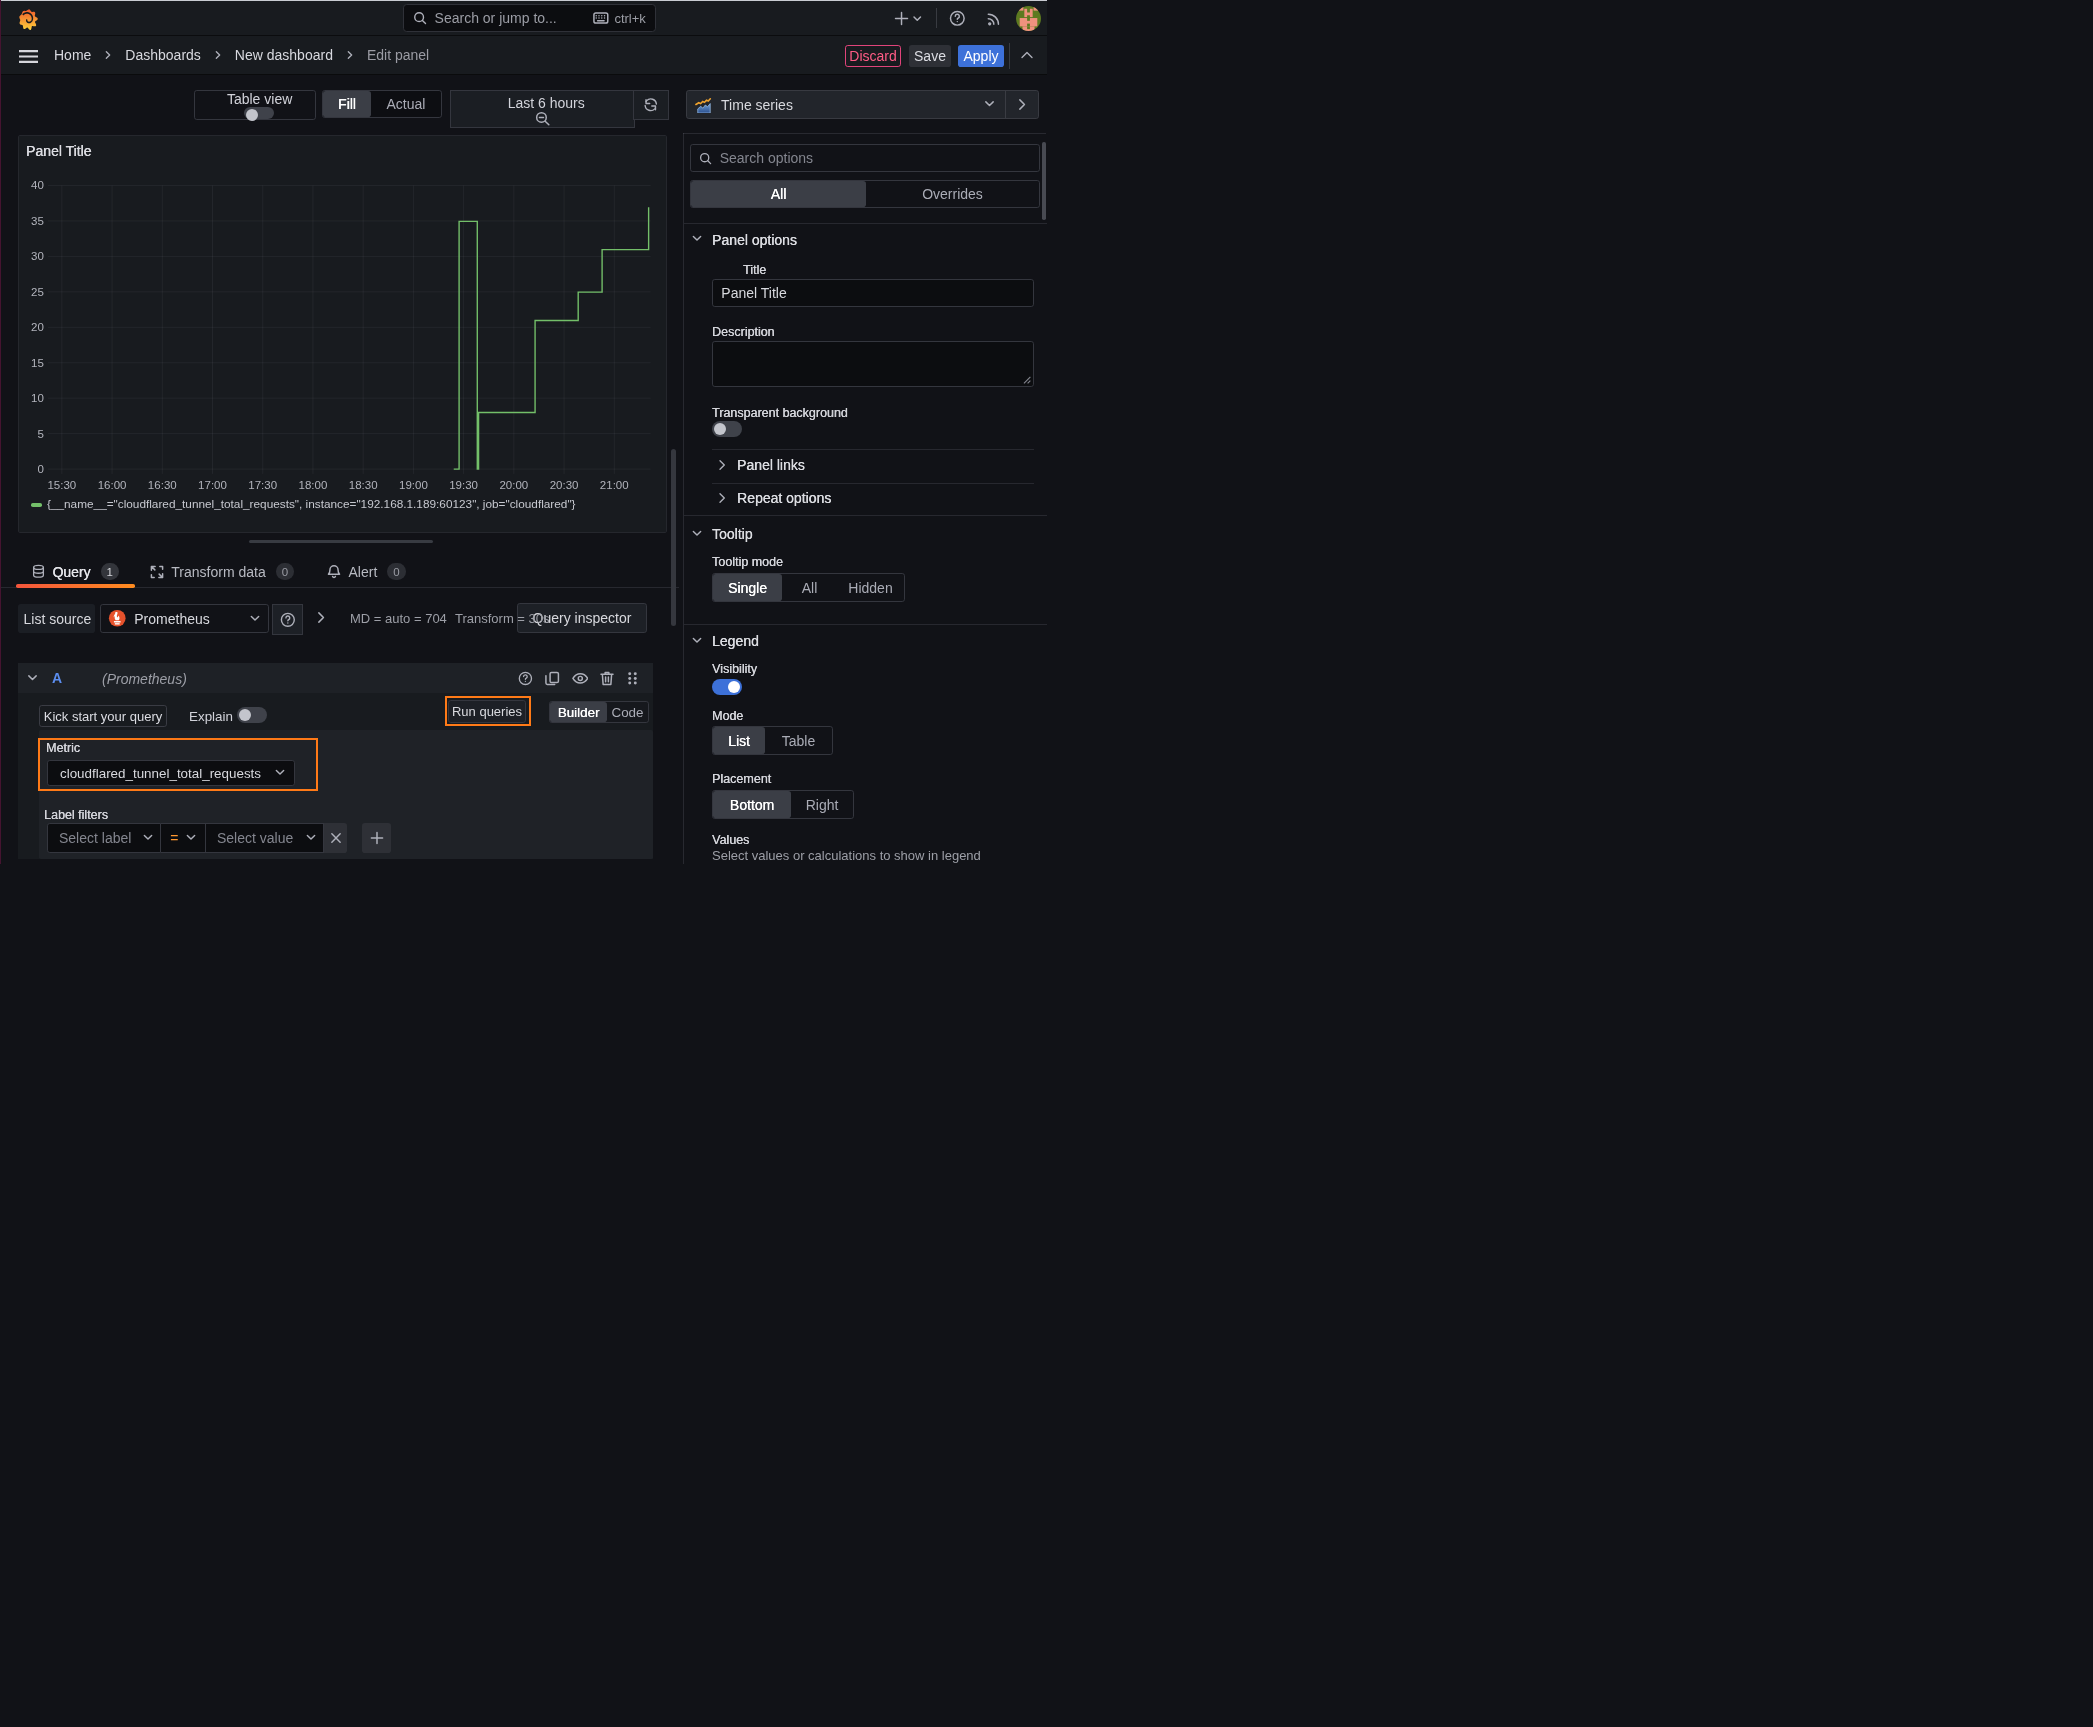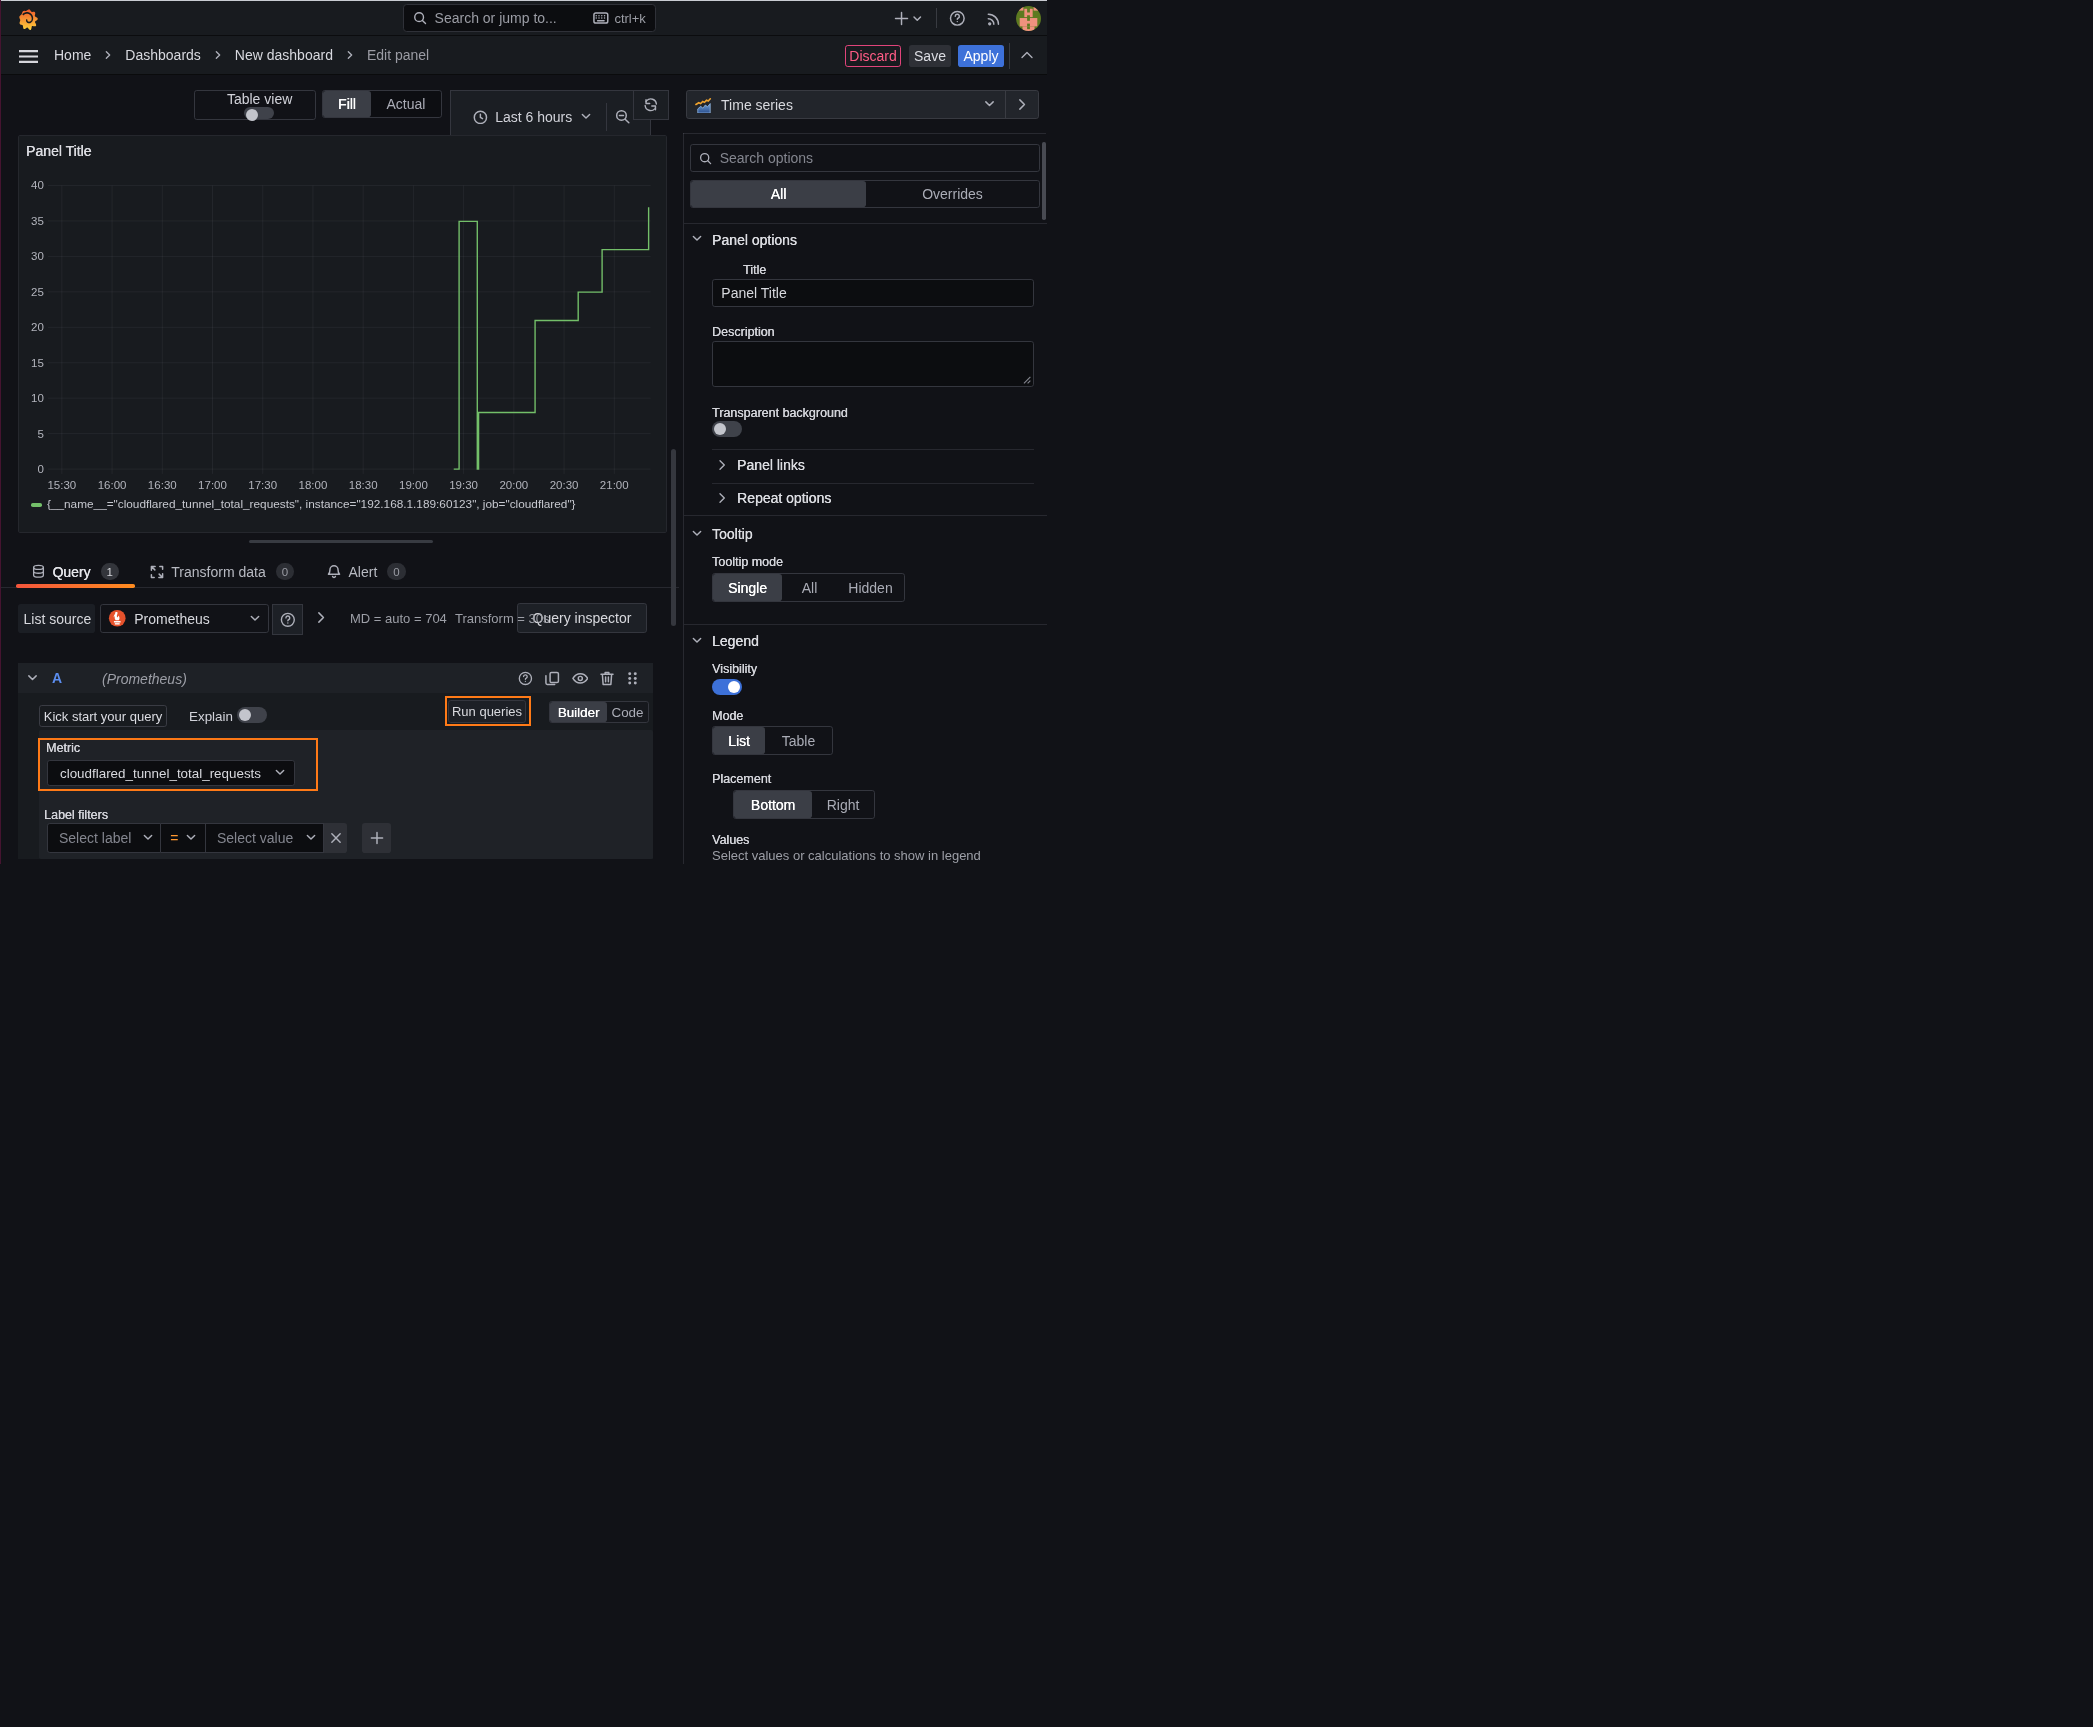--- a/index.html
+++ b/index.html
@@ -133,21 +133,21 @@
   <div class="abs btnout flex" style="left:194px;top:90px;width:120px;height:28px;border-radius:2.8px;flex-direction:column;">
     <span class="t15" style="margin-left:9.2px;color:#d2d3da;">Table view</span>
     <span class="tog" style="margin-left:8.3px;">
         <i></i>
       </span>
   </div>
   <div class="abs seggroup" style="left:322px;top:90px;width:120px;height:28px;">
     <div class="seg segon" style="width:48px;">Fill</div>
     <div class="seg" style="flex:1;">Actual</div>
   </div>
-  <div class="abs btnout flex" style="left:450px;top:90px;width:175px;height:28px;padding:12px;background:#1b1e23;">
+  <div class="abs btnout flex" style="left:450px;top:90px;width:175px;height:28px;padding:4px;background:#1b1e23;flex-direction:column;">
     <svg style="margin-left:10px;" width="14.8" height="14.8" viewBox="0 0 16 16">
         <circle class="ic" stroke="#d2d3da" cx="8" cy="8" r="6.6"></circle>
         <path class="ic" stroke="#d2d3da" d="M8 4.6V8l2.3 1.4"></path>
       </svg>
     <span class="t15" style="margin-left:7.4px;color:#d2d3da;">Last 6 hours</span>
     <svg width="10" height="7.4" viewBox="0 0 11 8" style="margin-left:8.3px;">
         <path class="ic" stroke="#d2d3da" d="M1.5 1.5l4 4 4-4"></path>
       </svg>
     <span style="flex:1"></span>
     <div style="width:0.9px;height:28px;background:#34363e;"></div>
@@ -459,21 +459,21 @@
     </div>
   <div class="abs sechead" style="left:712px;top:633px;">Legend</div>
   <div class="abs lab" style="left:712px;top:662px;">Visibility</div>
   <div class="abs" style="left:712px;top:679px;"><span class="tog togon"><i></i></span></div>
   <div class="abs lab" style="left:712px;top:709px;">Mode</div>
   <div class="abs seggroup" style="left:712px;top:726px;width:121px;height:29px;background:#111217;">
     <div class="seg segon" style="width:52px;">List</div>
     <div class="seg" style="flex:1;">Table</div>
   </div>
   <div class="abs lab" style="left:712px;top:772px;">Placement</div>
-  <div class="abs seggroup" style="left:712px;top:790px;width:142px;height:29px;background:#111217;margin-left:21px;">
+  <div class="abs seggroup" style="left:712px;top:790px;width:142px;height:29px;background:#111217;">
     <div class="seg segon" style="width:78px;">Bottom</div>
     <div class="seg" style="flex:1;">Right</div>
   </div>
   <div class="abs lab" style="left:712px;top:833px;">Values</div>
   <div class="abs t14" style="left:712px;top:848px;color:#9d9fa7;">Select values or calculations to show in legend</div>
 
   <div class="abs" style="left:1042px;top:142px;width:4.2px;height:78px;border-radius:1.8px;background:#484a52;"></div>
 </div>
 
 

